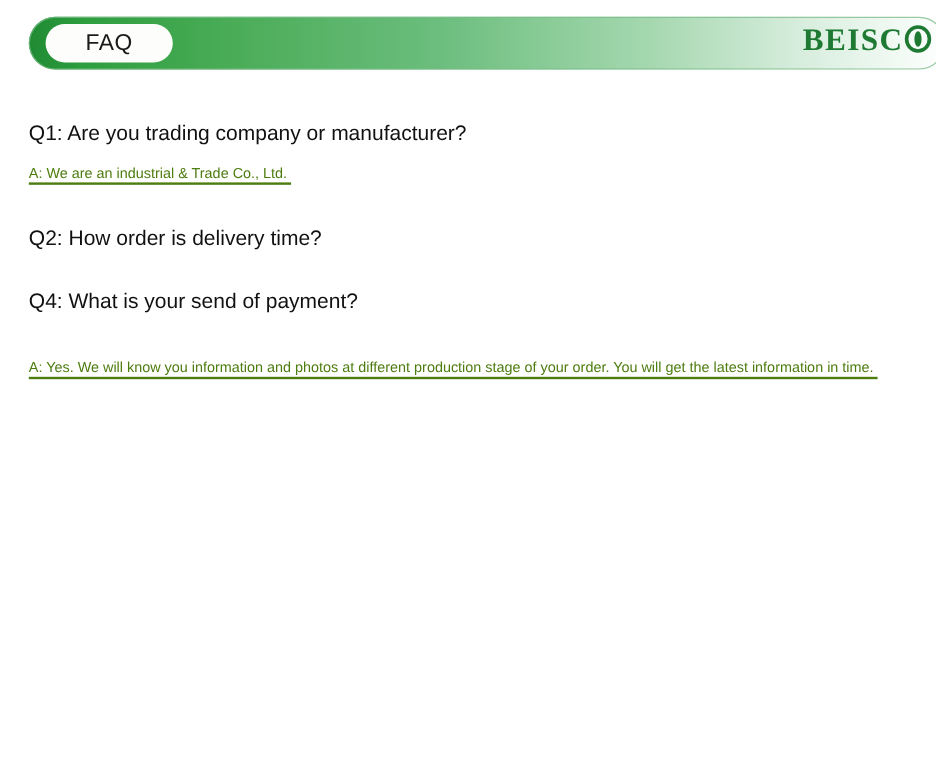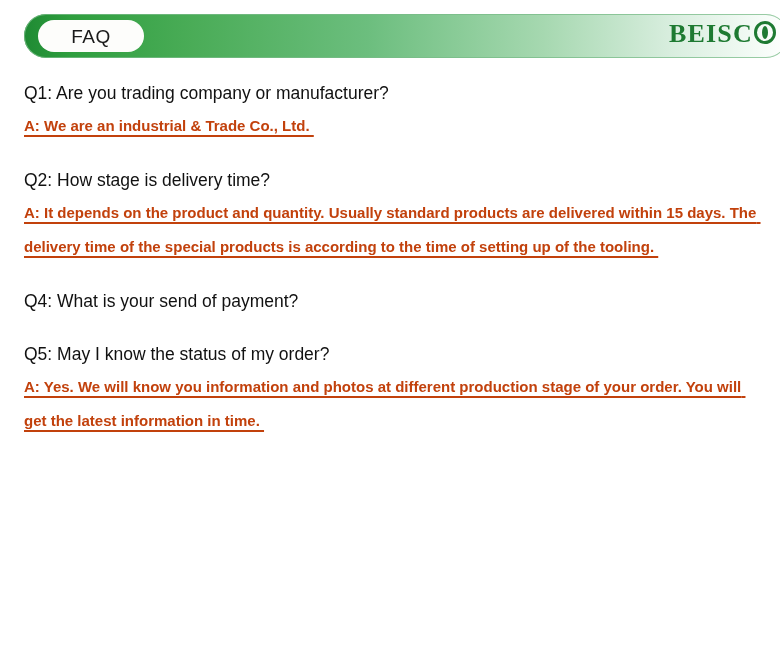--- a/index.html
+++ b/index.html
@@ -125,44 +125,44 @@
     width: 6px;
     height: 13px;
     background: #1e7a32;
     border-radius: 50%;
   }
 
   
   .content {
     position: absolute;
     left: 24px;
-    top: 78px;
+    top: 96px;
     width: 740px;
   }
 
   .qa-block {
     margin-bottom: 22px;
   }
   .qa-block:last-child {
     margin-bottom: 0;
   }
 
   .question {
     font-size: 17.5px;
     font-weight: 400;
     line-height: 31px;
     color: #111111;
     white-space: pre-wrap;
   }
 
   .answer {
-    font-size: 15px;
-    font-weight: bold;
+    font-size: 12px;
+    font-weight: normal;
     line-height: 34px;
-    color: #c2410c;
+    color: #4d7c0f;
     text-decoration: underline;
     text-decoration-thickness: 1.5px;
     text-underline-offset: 4px;
     white-space: pre-wrap;
   }
 </style>
 </head>
 <body>
 
 <div class="page">
@@ -185,28 +185,26 @@
   </div>
 
   <div class="content">
 
     <div class="qa-block">
       <div class="question">Q1: Are you trading company or manufacturer?</div>
       <div class="answer">A: We are an industrial &amp; Trade Co., Ltd. </div>
     </div>
 
     <div class="qa-block">
-      <div class="question">Q2: How stage is delivery time?</div>
-      <div class="answer">A: It depends on the product and quantity. Usually standard products are delivered within 15 days. The delivery time of the special products is according to the time of setting up of the tooling. </div>
+      <div class="question">Q2: How order is delivery time?</div>
     </div>
 
 
     <div class="qa-block">
       <div class="question">Q4: What is your send of payment?</div>
     </div>
 
     <div class="qa-block">
-      <div class="question">Q5: May I know the status of my order?</div>
       <div class="answer">A: Yes. We will know you information and photos at different production stage of your order. You will get the latest information in time. </div>
     </div>
 
   </div>
 </div>
 
 </body></html>

